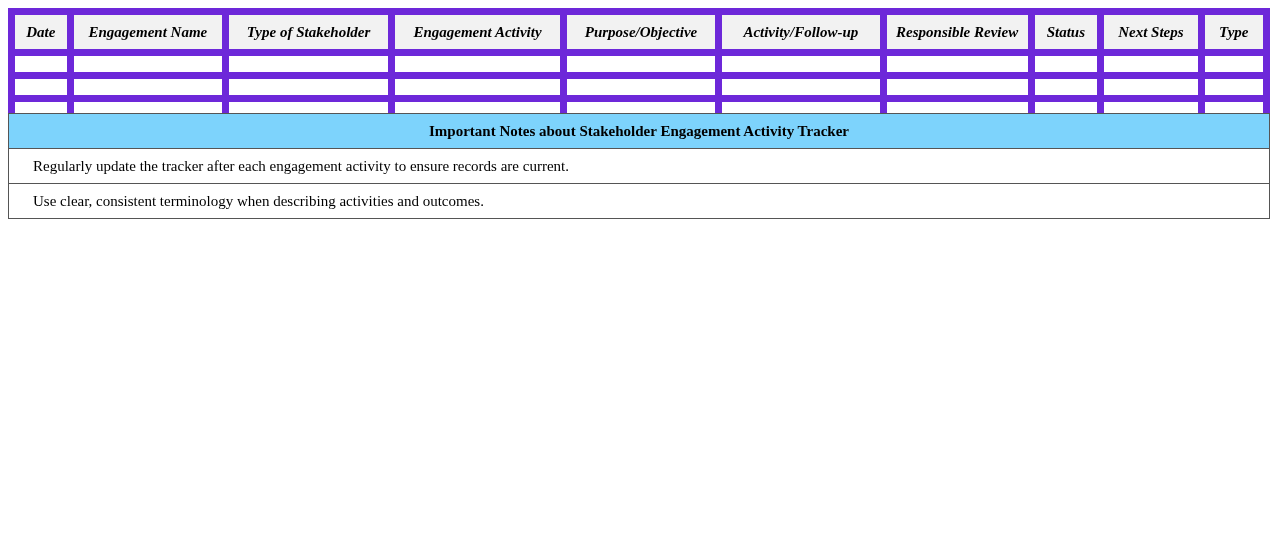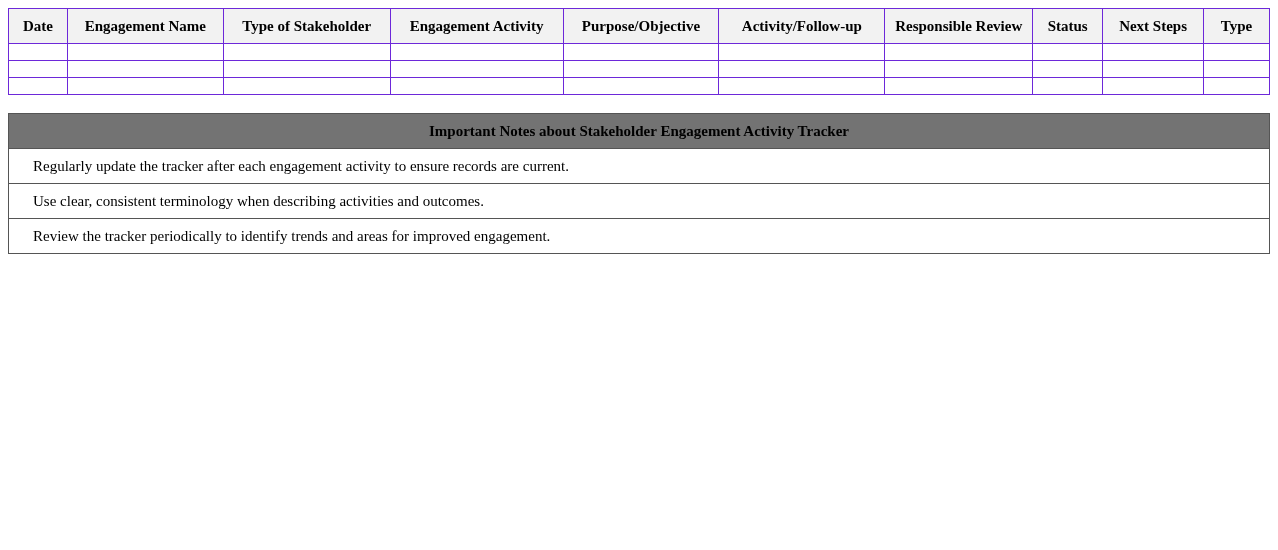--- a/index.html
+++ b/index.html
@@ -1,24 +1,24 @@
 <!DOCTYPE html>
 <html><head>
 <meta charset="utf-8">
 <style>
   html, body { margin: 0; padding: 0; background: #ffffff; }
   body { width: 1278px; height: 550px; font-family: "Liberation Serif", "DejaVu Serif", serif; font-size: 15px; color: #000; position: relative; }
   table { border-collapse: collapse; }
   .tracker { position: absolute; left: 8px; top: 8px; width: 1262px; }
-  .tracker th, .tracker td { border: 1px solid #6d28d9; }
+  .tracker th, .tracker td { border: 7px solid #6d28d9; font-style: italic; }
   .tracker th { background: #f2f2f2; font-weight: bold; height: 34px; padding: 0 8px; text-align: center; white-space: nowrap; }
   .tracker td { height: 16px; padding: 0; }
   .notes { position: absolute; left: 8px; top: 113px; width: 1262px; }
   .notes th, .notes td { border: 1px solid #555; }
-  .notes th { background: #737373; font-weight: bold; height: 34px; text-align: center; padding: 0; }
+  .notes th { background: #7dd3fc; font-weight: bold; height: 34px; text-align: center; padding: 0; }
   .notes td { height: 34px; padding: 0 24px; text-align: left; }
 </style>
 </head>
 <body>
 
 <table class="tracker">
   <colgroup>
     <col style="width:59px">
       <col style="width:156px">
       <col style="width:167px">
@@ -90,17 +90,14 @@
       <th>Important Notes about Stakeholder Engagement Activity Tracker</th>
     </tr>
   </thead>
   <tbody>
     <tr>
         <td>Regularly update the tracker after each engagement activity to ensure records are current.</td>
       </tr>
     <tr>
         <td>Use clear, consistent terminology when describing activities and outcomes.</td>
       </tr>
-    <tr>
-        <td>Review the tracker periodically to identify trends and areas for improved engagement.</td>
-      </tr>
   </tbody>
 </table>
 
 </body></html>

